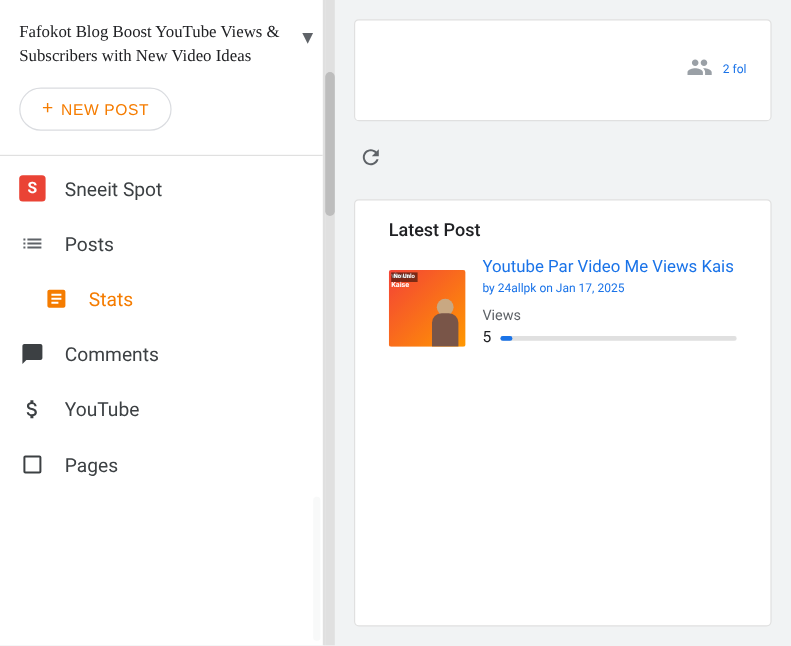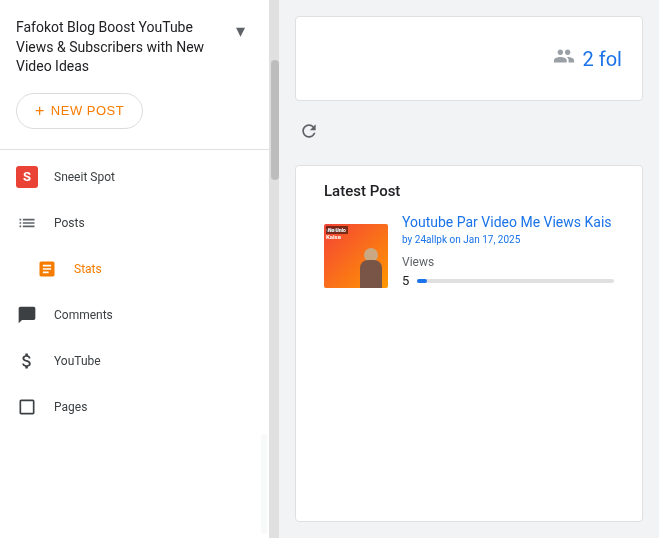--- a/index.html
+++ b/index.html
@@ -19,24 +19,25 @@
       min-width: 270px;
       background: #fff;
       border-right: 1px solid #e0e0e0;
       display: flex;
       flex-direction: column;
       padding-top: 10px;
       overflow: hidden;
     }
 
     .sidebar-header {
-      padding: 8px 24px 4px 16px;
+      padding: 8px 8px 4px 16px;
       display: flex;
       align-items: flex-start;
       justify-content: space-between;
+      font-family: Liberation Serif, serif;
     }
 
     .blog-title {
       font-size: 14px;
       color: #202124;
       line-height: 1.4;
       flex: 1;
     }
 
     .dropdown-arrow {
@@ -107,21 +108,21 @@
       font-size: 13px;
       border-radius: 3px;
       width: 22px;
       height: 22px;
       display: flex;
       align-items: center;
       justify-content: center;
     }
 
     .nav-label {
-      font-size: 12px;
+      font-size: 16px;
     }
 
     
     .main {
       flex: 1;
       background: #f1f3f4;
       overflow: hidden;
       padding: 16px;
       display: flex;
       flex-direction: column;
@@ -140,21 +141,21 @@
       align-items: center;
       justify-content: flex-end;
       min-height: 85px;
     }
 
     .followers-info {
       display: flex;
       align-items: center;
       gap: 8px;
       color: #1a73e8;
-      font-size: 20px;
+      font-size: 10px;
     }
 
     .followers-icon {
       color: #9aa0a6;
       font-size: 20px;
     }
 
     .stats-card {
       padding: 16px 24px;
       display: flex;

